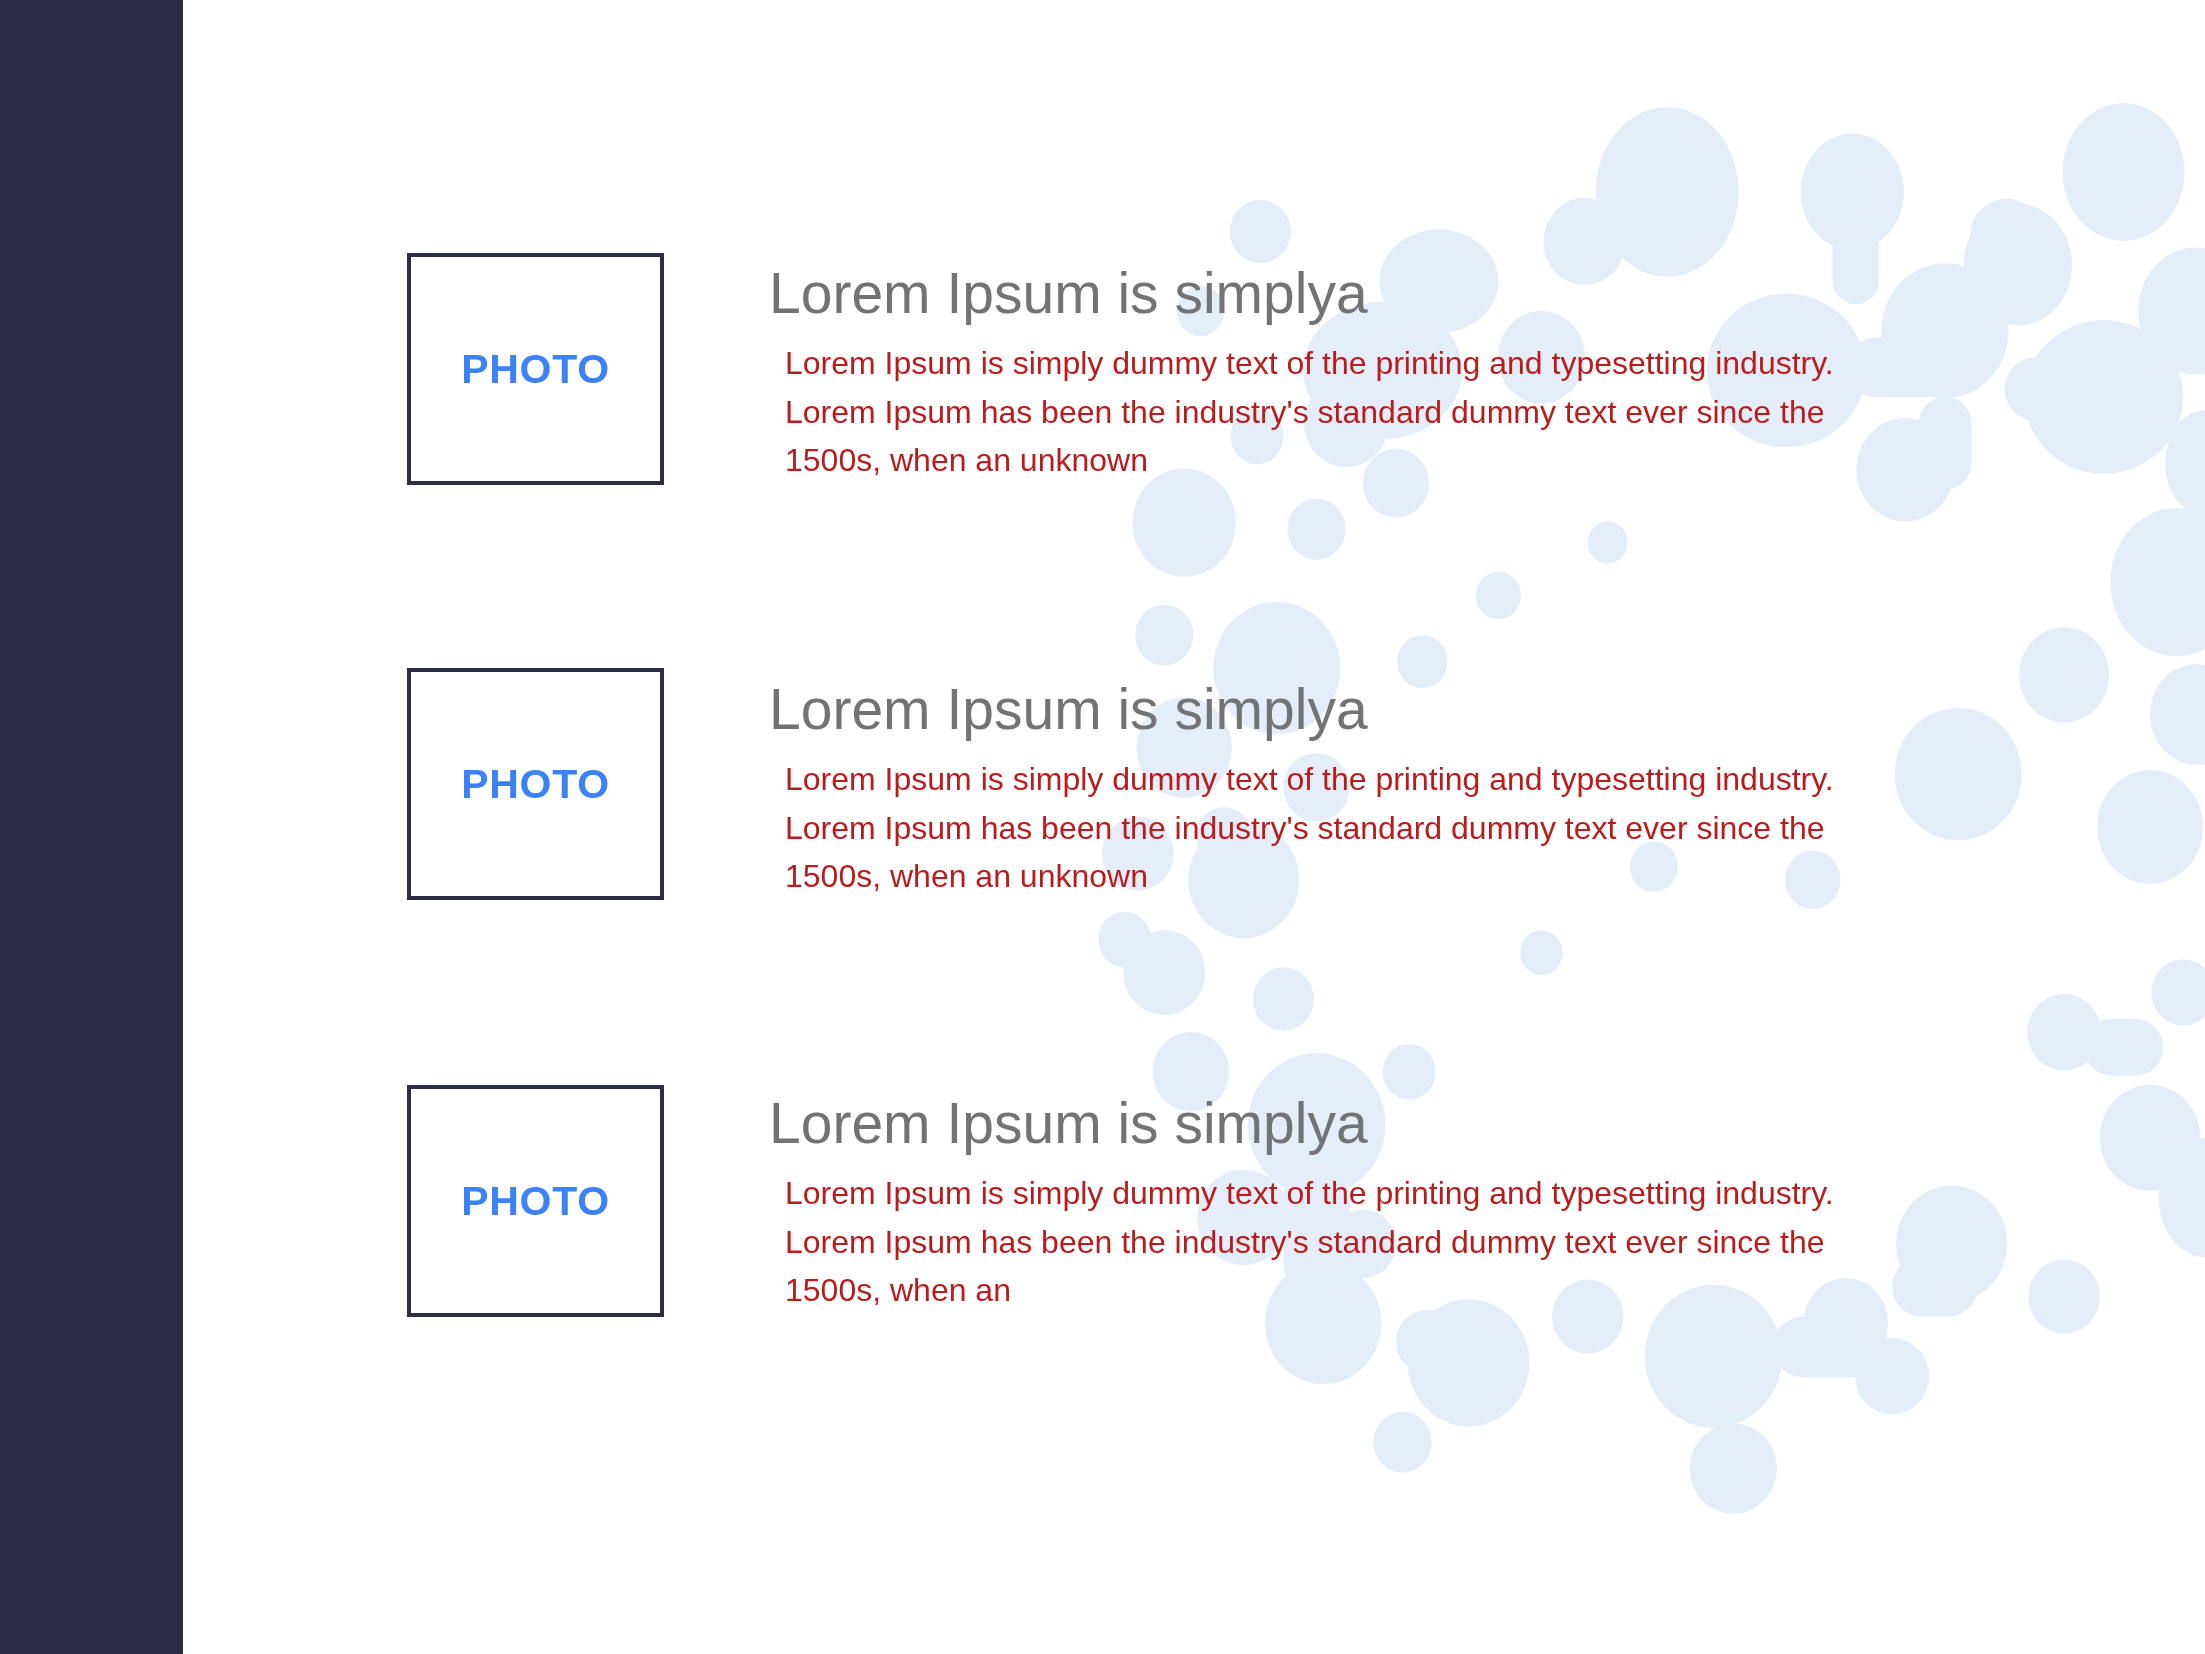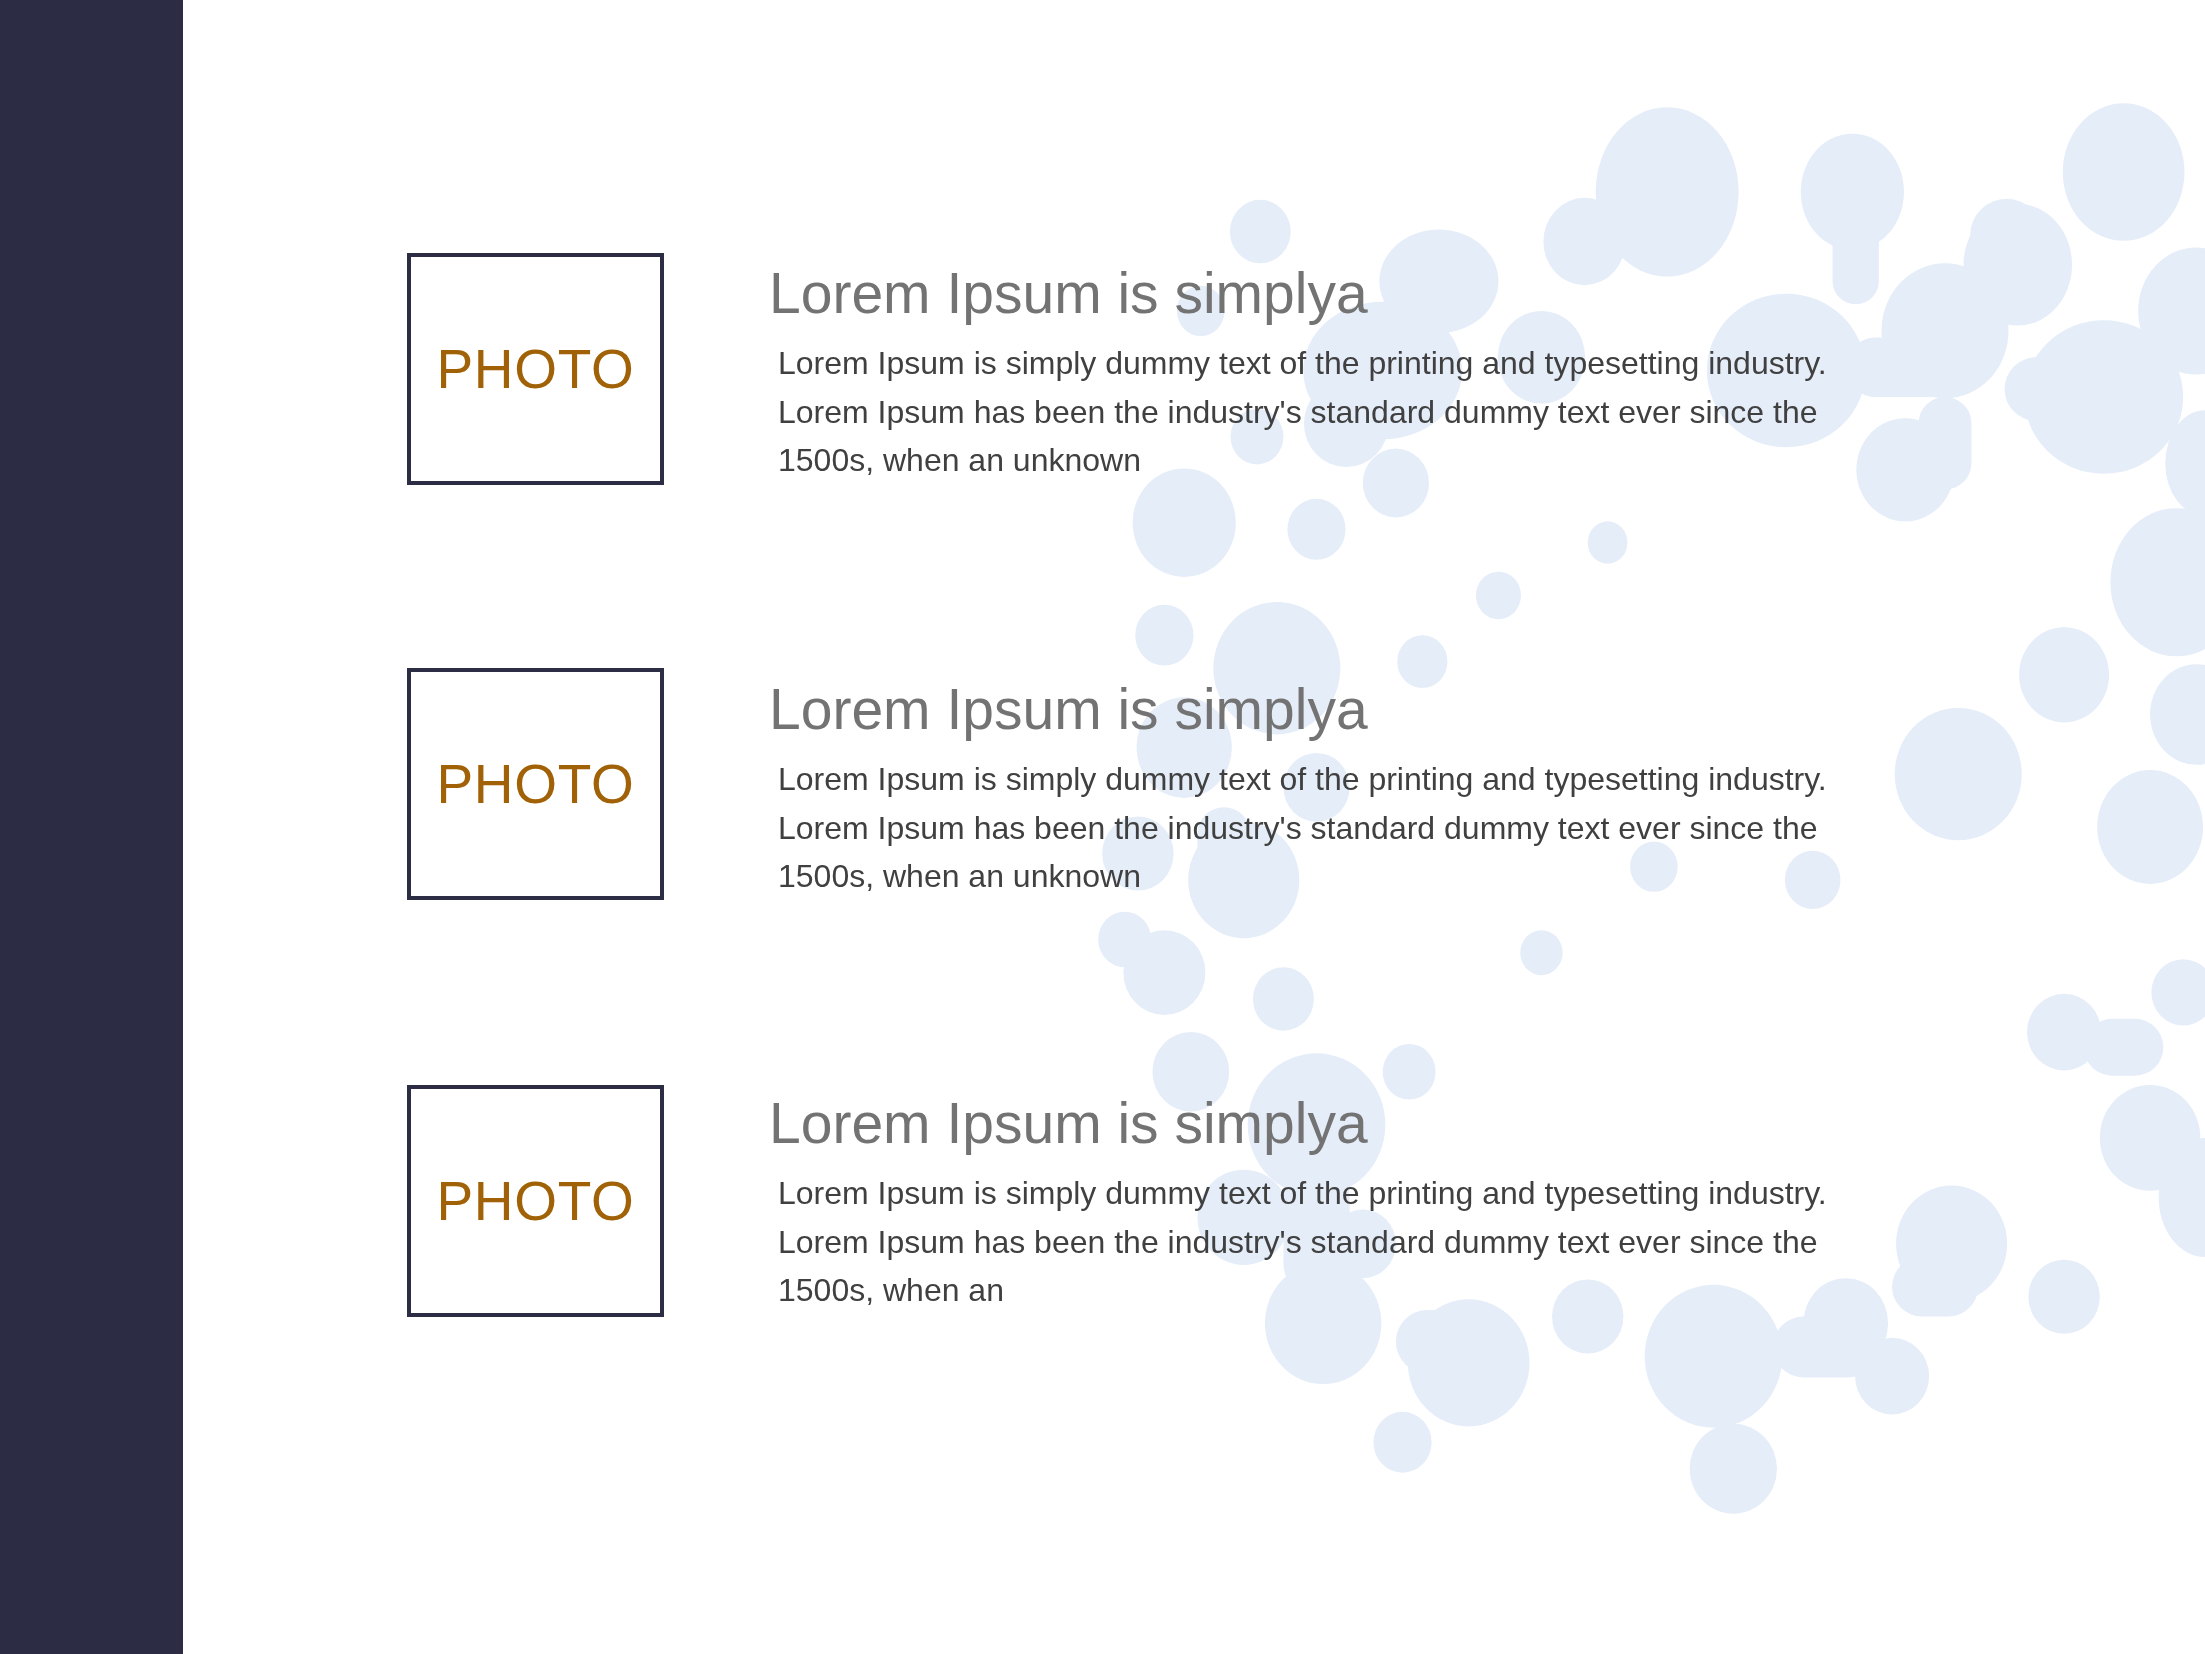--- a/index.html
+++ b/index.html
@@ -53,44 +53,44 @@
     position: absolute;
     box-sizing: border-box;
     border: 4px solid #2c2d44;
     background: transparent;
     display: flex;
     align-items: center;
     justify-content: center;
   }
   .photo-label {
     font-family: "Liberation Sans", sans-serif;
-    font-size: 55px;
+    font-size: 41px;
     letter-spacing: 0.7px;
-    color: #a16207;
-    font-weight: 400;
+    color: #3b82f6;
+    font-weight: 700;
   }
   .text-col {
     position: absolute;
   }
   .block-heading {
     font-family: "Liberation Sans", sans-serif;
     font-size: 57px;
     font-weight: 400;
     color: #737373;
     line-height: 1.0;
     margin: 0 0 17px 0;
     white-space: nowrap;
   }
   .block-body {
     font-family: "Liberation Sans", sans-serif;
     font-size: 32px;
     font-weight: 400;
-    color: #404040;
+    color: #b91c1c;
     line-height: 1.52;
-    margin: 9px;
+    margin: 16px;
     width: 1138px;
   }
 </style>
 </head>
 <body>
 
 <div id="slide">
 
   <div id="sidebar-rail"></div>
 

